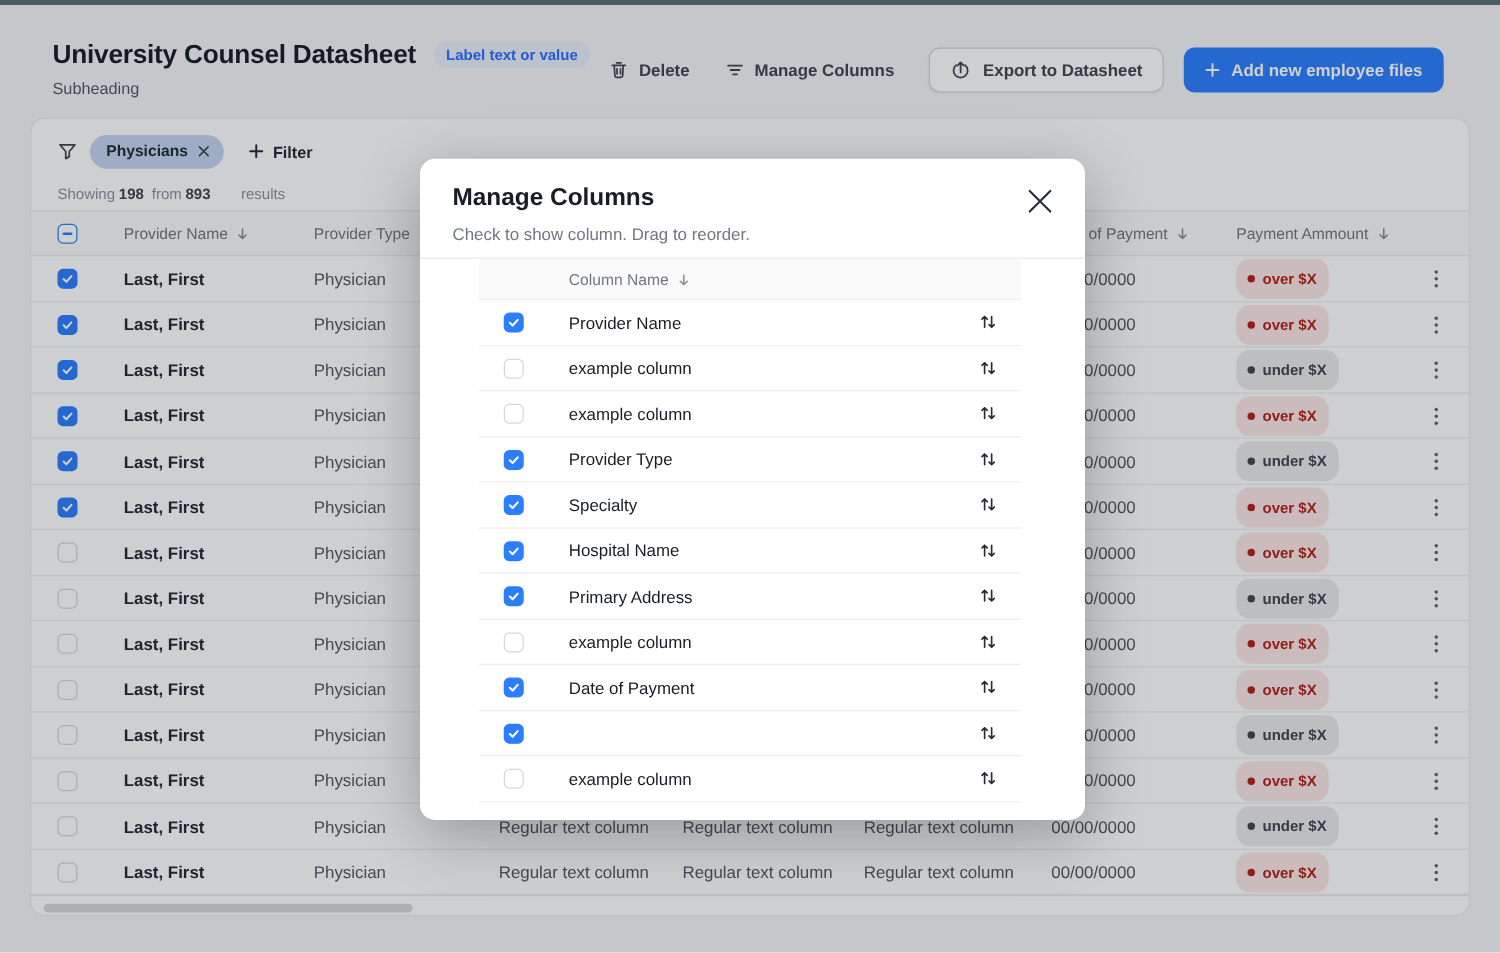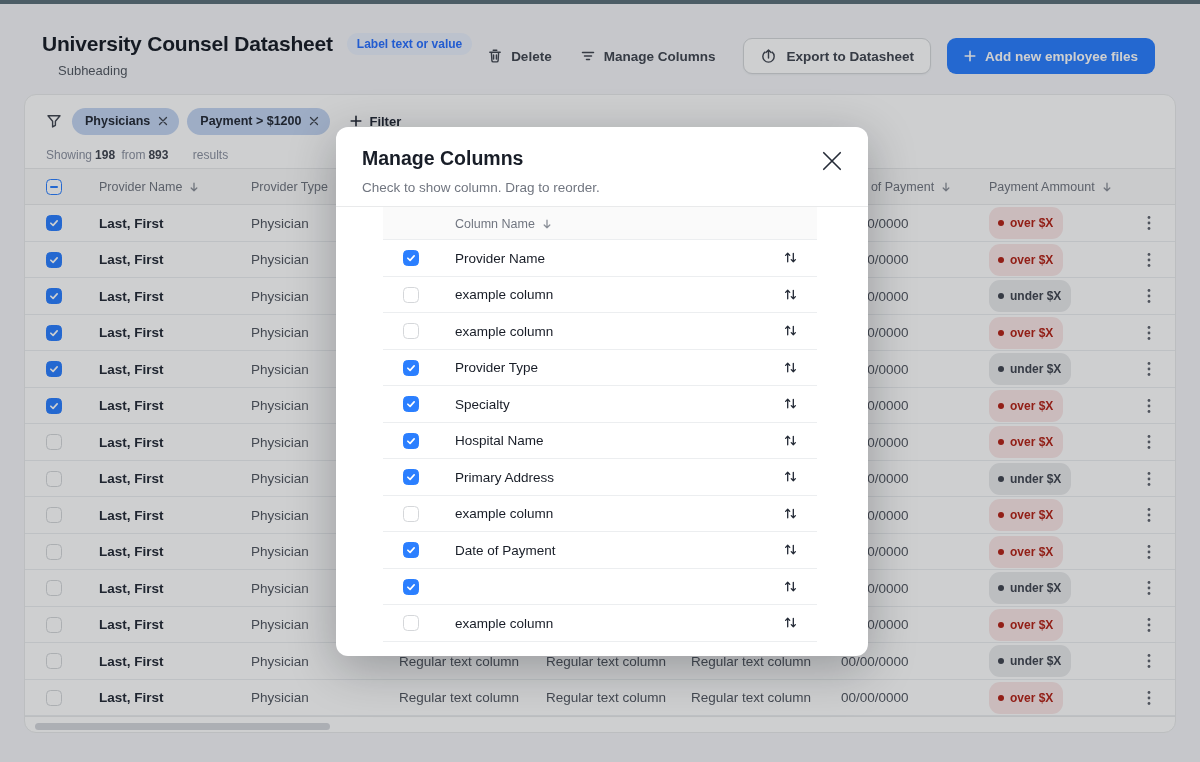--- a/index.html
+++ b/index.html
@@ -6,21 +6,21 @@
   html,body { width:1200px; height:762px; }
   body { font-family:"Liberation Sans","DejaVu Sans",sans-serif; background:#f5f6f9; overflow:hidden; }
   .screen { position:relative; width:1200px; height:762px; background:#f5f6f9; overflow:hidden;padding-left:36px; }
   .top-strip { position:absolute; top:0; left:0; width:1200px; height:4px; background:#5d717b; }
 
   
   .page-header { position:absolute; top:4px; left:0; width:1200px; height:90px; }
   .title-row { position:absolute; left:42px; top:28px; display:flex; align-items:center; gap:14px; }
   .page-title { font-size:21px; font-weight:700; color:#181d27; letter-spacing:-0.2px; }
   .label-badge { font-size:12px; font-weight:600; color:#2970ff; background:#e9effc; padding:4px 10px; border-radius:12px; white-space:nowrap; }
-  .subheading { position:absolute; left:42px; top:59px; font-size:13px; color:#535862;margin-left:16px; }
+  .subheading { position:absolute; left:42px; top:59px; font-size:13px; color:#535862; }
   .toolbar { position:absolute; right:45px; top:32px; height:40px; display:flex; align-items:center; gap:28px; }
   .txt-btn { display:flex; align-items:center; gap:8px; font-size:13.5px; font-weight:600; color:#414651; cursor:pointer; background:none; border:none; font-family:inherit; }
   .btn-outline { display:flex; align-items:center; gap:9px; height:36px; padding:0 16px; background:#ffffff; border:1px solid #d5d7da; border-radius:9px; font-size:13.5px; font-weight:600; color:#414651; font-family:inherit; cursor:pointer; box-shadow:0 1px 2px rgba(16,24,40,0.05);justify-content:center; }
   .btn-primary { display:flex; align-items:center; gap:9px; height:36px; padding:0 17px; background:var(--accent); border:none; border-radius:9px; font-size:13.5px; font-weight:600; color:#ffffff; font-family:inherit; cursor:pointer; margin-left:-12px; }
 
   
   .card { position:absolute; left:24px; top:94px; width:1152px; height:639px; background:#ffffff; border:1px solid #e9eaeb; border-radius:12px; }
   .filter-row { position:absolute; left:21px; top:12px; height:28px; display:flex; align-items:center; gap:10px; }
   .chip { display:flex; align-items:center; gap:8px; height:27px; padding:0 11px 0 13px; border-radius:14px; font-size:12.5px; font-weight:600; color:#252b37; cursor:pointer; white-space:nowrap; }
   .add-filter { display:flex; align-items:center; gap:7px; margin-left:10px; font-size:13px; font-weight:600; color:#252b37; background:none; border:none; font-family:inherit; cursor:pointer; }
@@ -136,28 +136,20 @@
       </span>
       <span id="chips" style="display:flex;align-items:flex-end;gap:8px">
           <div class="chip" style="background: rgb(195, 213, 242);">
             <span>Physicians</span>
             <span>
               <svg width="10" height="10" viewBox="0 0 10 10" fill="none" stroke="#414651" stroke-width="1.3" stroke-linecap="round">
                 <path d="M1.5 1.5l7 7M8.5 1.5l-7 7"></path>
               </svg>
             </span>
           </div>
-          <div class="chip" style="background: rgb(195, 213, 242);">
-            <span>Payment &gt; $1200</span>
-            <span>
-              <svg width="10" height="10" viewBox="0 0 10 10" fill="none" stroke="#414651" stroke-width="1.3" stroke-linecap="round">
-                <path d="M1.5 1.5l7 7M8.5 1.5l-7 7"></path>
-              </svg>
-            </span>
-          </div>
         </span>
       <button class="add-filter">
         <span style="color:#252b37">
           <svg width="12" height="12" viewBox="0 0 12 12" fill="none" stroke="currentColor" stroke-width="1.6" stroke-linecap="round">
               <path d="M6 1.2v9.6M1.2 6h9.6"></path>
             </svg>
         </span>
         <span>Filter</span>
       </button>
     </div>

